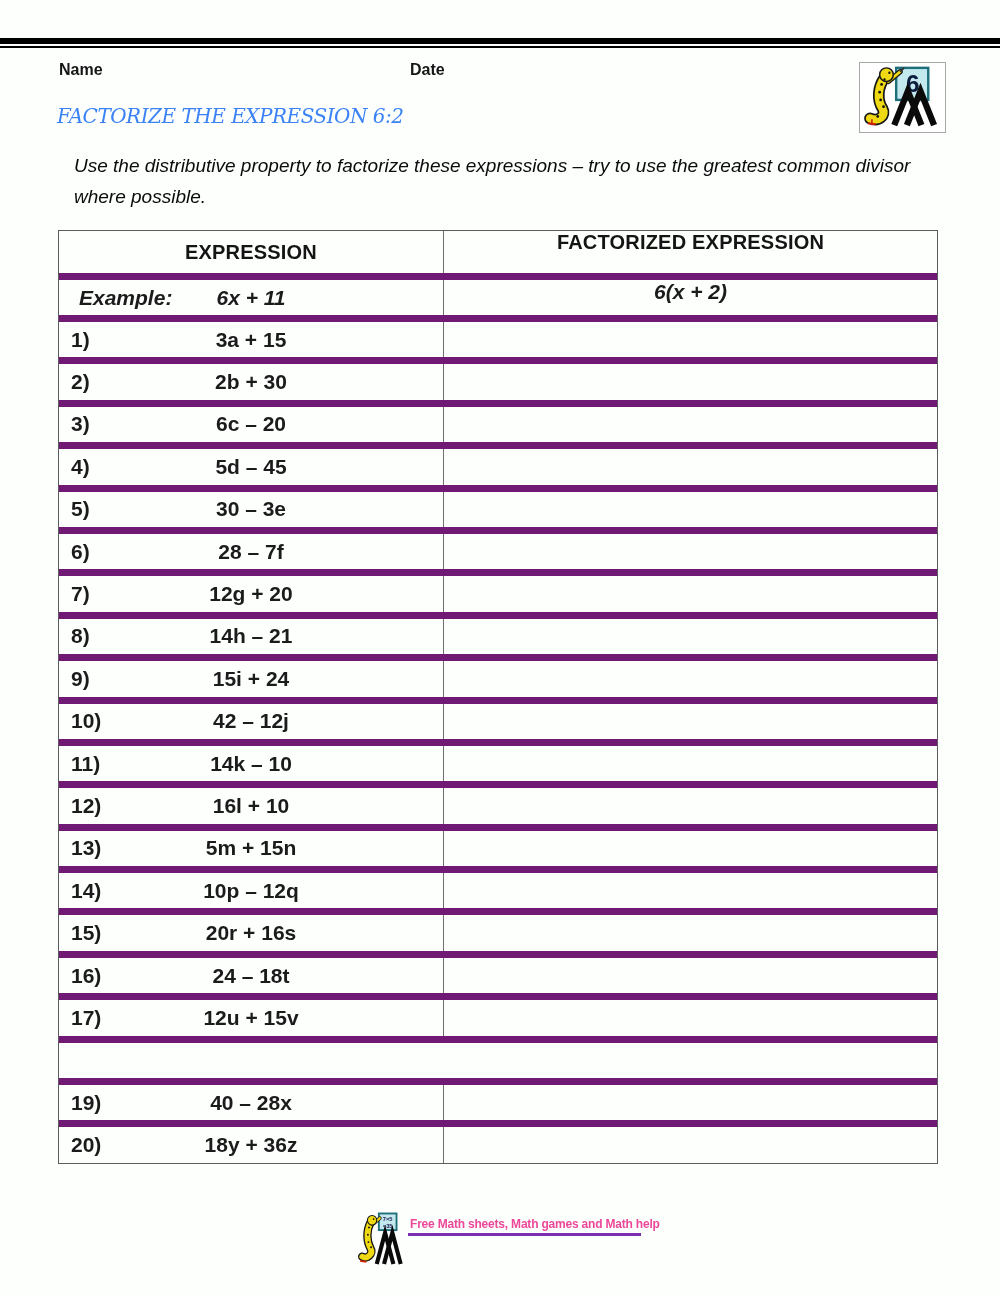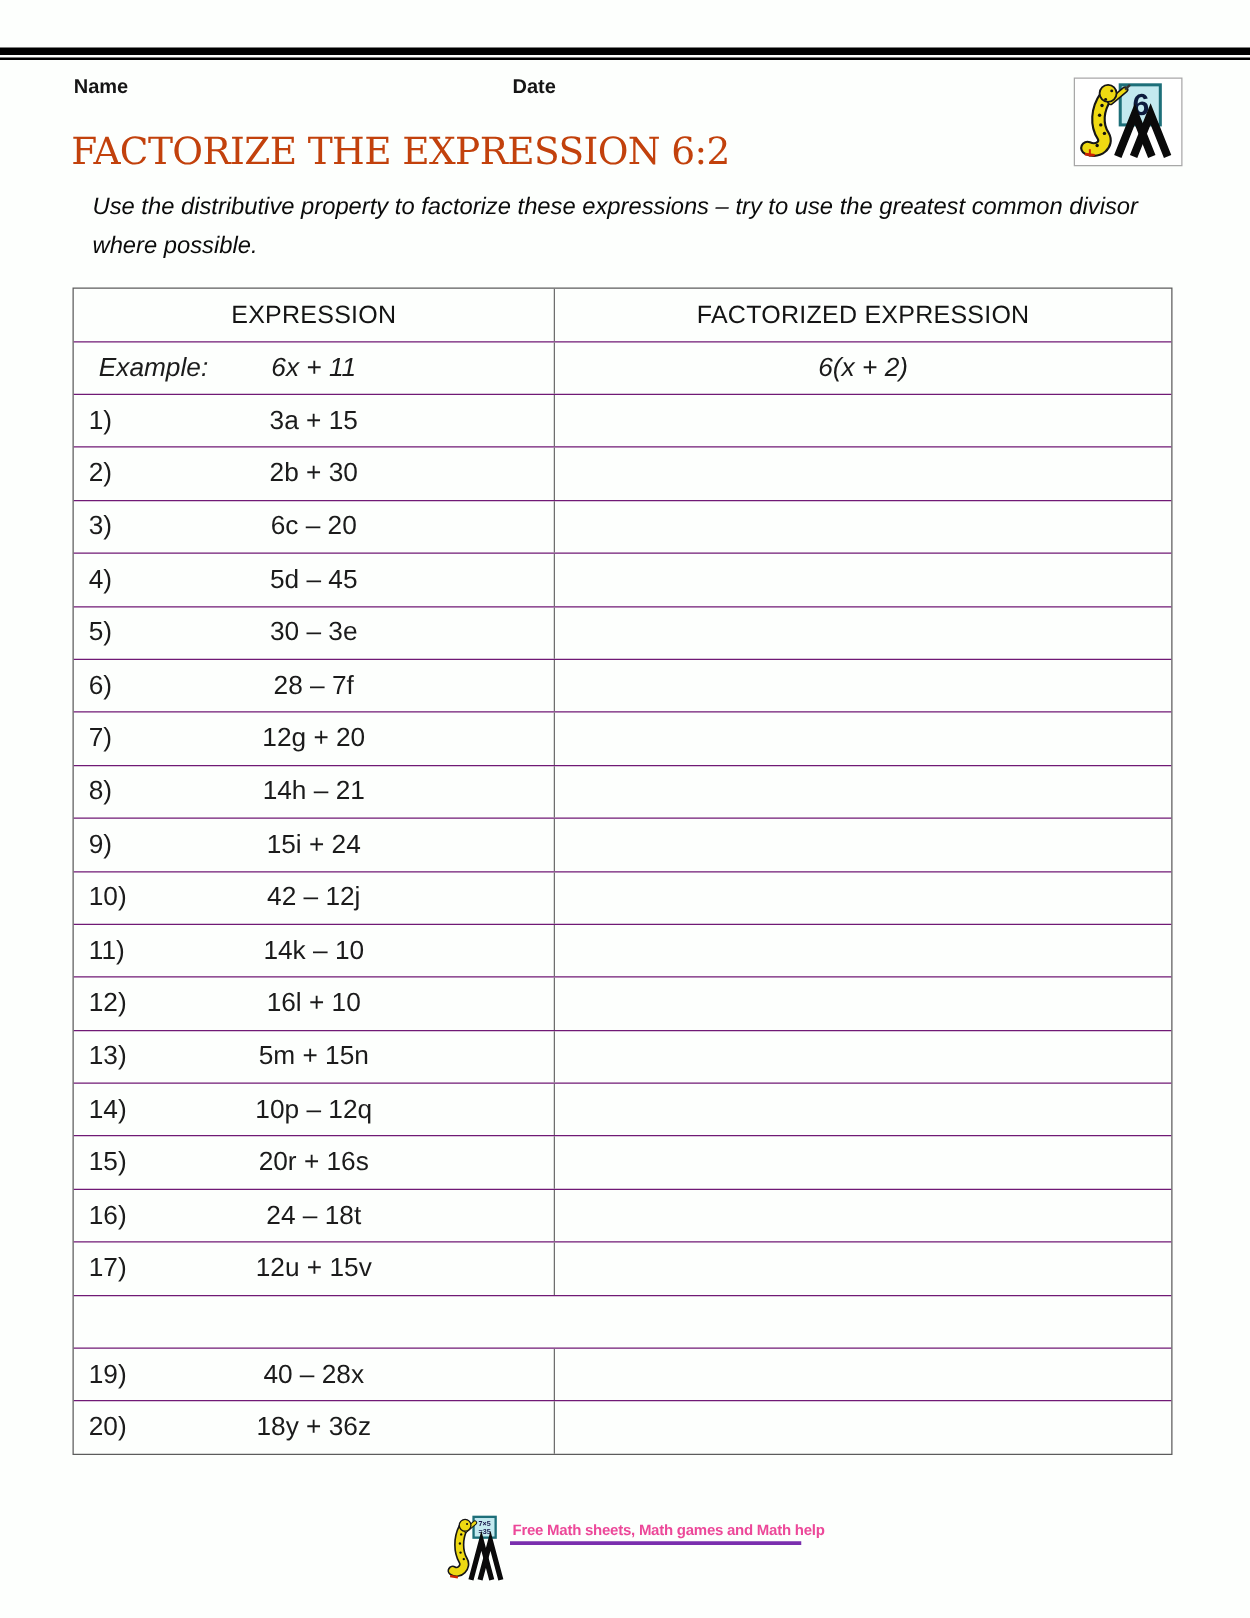--- a/index.html
+++ b/index.html
@@ -26,45 +26,45 @@
   .badge {
     position:absolute; left:859px; top:62px; width:87px; height:71px;
     background:#ffffff; border:1px solid #a8a8a8;
   }
   .badge svg { display:block; width:100%; height:100%; }
 
   
   .page-title {
     position:absolute; left:57px; top:104px;
     font-family:"DejaVu Serif", serif;
-    font-size:30px; letter-spacing:-0.5px;
-    color:#c2410c; white-space:nowrap;
+    font-size:20px; letter-spacing:-0.5px;
+    color:#3b82f6; white-space:nowrap;font-style:italic;
   }
 
   
   .instructions {
     position:absolute; left:58px; top:150px; width:878px;
     font-size:19px; font-style:italic; line-height:31px; color:#0b0b0b;margin-left:16px;
   }
 
   
   .worksheet-table {
     position:absolute; left:58px; top:230px; width:880px;
-    border:1px solid #5c5c5c; background:transparent;
+    border:1px solid #5c5c5c; background:transparent;font-weight:bold;
   }
   .trow {
-    display:flex; height:42.4px; border-top:1px solid #701a75; align-items:stretch;
+    display:flex; height:42.4px; border-top:7px solid #701a75; align-items:stretch;
   }
   .trow:first-child { border-top:none; height:42px; }
   .trow.ex { height:42px; }
   .c1 {
     width:385px; border-right:1px solid #6e6e6e; position:relative;
     display:flex; align-items:center; justify-content:center;
   }
-  .c2 { flex:1; display:flex; align-items:center; justify-content:center; }
+  .c2 { flex:1; display:flex; align-items:flex-start; justify-content:center; }
   .hdr  { font-size:20px; color:#141414; letter-spacing:0.2px; }
   .expr { font-size:21px; color:#1b1b1b; }
   .rownum {
     position:absolute; left:12px; top:50%; transform:translateY(-50%);
     font-size:21px; color:#1b1b1b;
   }
   .ex .rownum, .ex .expr { font-style:italic; }
   .ex .rownum { left:20px; }
 
   

